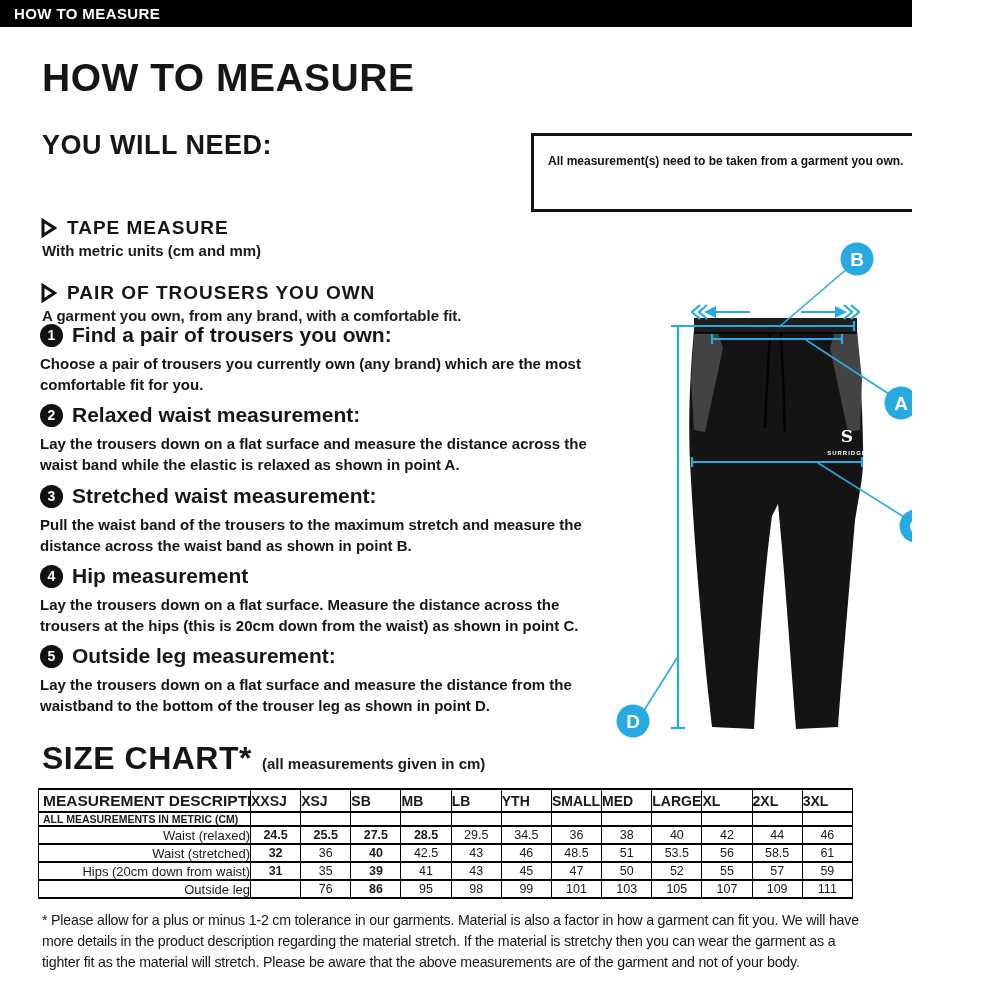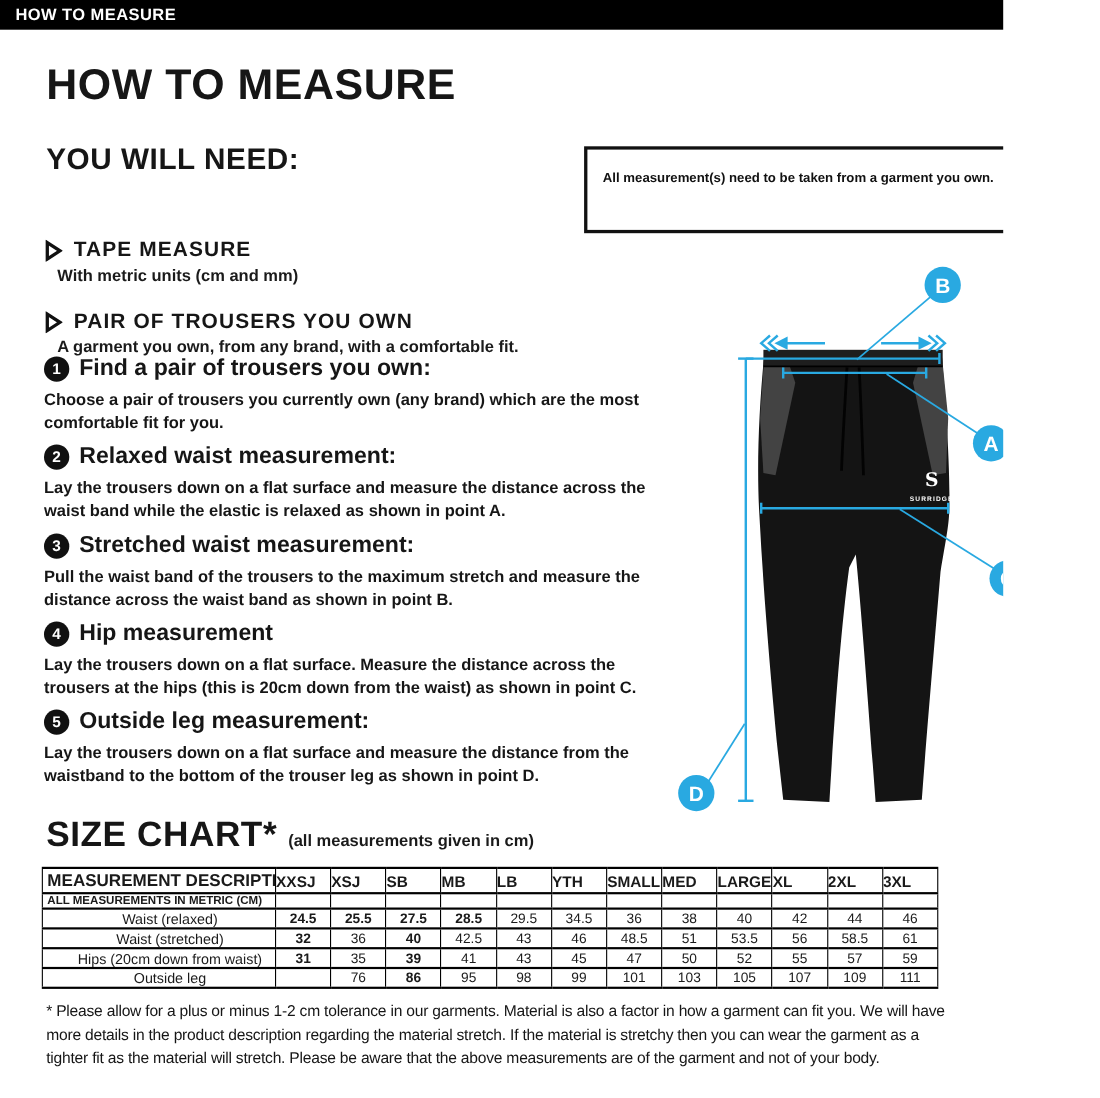--- a/index.html
+++ b/index.html
@@ -20,21 +20,21 @@
 
   .h1 { left:42px; top:56px; font-size:39px; font-weight:800; letter-spacing:.5px; color:#161616; }
   .h2 { left:42px; top:130px; font-size:27px; font-weight:800; letter-spacing:.5px; color:#161616; }
 
   .notebox { left:531px; top:133px; width:432px; height:79px; border:3px solid #111;
     padding:12px 14px; font-size:12px; font-weight:bold; line-height:26px; color:#111; }
 
   .need { left:40px; width:520px; }
   .need-head { display:flex; align-items:center; gap:10px;margin-top:31px; }
   .need-title { font-size:19px; font-weight:800; letter-spacing:1px; color:#161616; }
-  .need-desc { font-size:15px; font-weight:bold; margin-top:3px; margin-left:12px; }
+  .need-desc { font-size:15px; font-weight:bold; margin-top:3px; margin-left:2px; }
 
   .step { left:40px; width:562px; }
   .step-head { display:flex; align-items:center; gap:9px; }
   .badge { width:23px; height:23px; min-width:23px; border-radius:50%; background:#111;
     color:#fff; display:flex; align-items:center; justify-content:center;
     font-size:14px; font-weight:bold; }
   .step-title { font-size:21px; font-weight:800; color:#161616; }
   .step-desc { font-size:15px; font-weight:bold; line-height:20.5px; margin-top:7px; color:#161616; }
 
   .sc-head { left:42px; top:740px; display:flex; align-items:baseline; gap:10px;justify-content:center; }
@@ -42,21 +42,21 @@
   .sc-sub { font-size:15px; font-weight:bold; }
 
   table.size { position:absolute; left:38px; top:788px; width:815px;
     border-collapse:collapse; table-layout:fixed; }
   table.size th, table.size td { border:solid #000; border-width:2.4px 1.4px; overflow:hidden; white-space:nowrap; }
   table.size col.desc { width:212px; }
   table.size th { font-size:14px; font-weight:bold; height:23px; text-align:left; font-stretch:condensed; }
   table.size th.desc { font-size:15.5px; text-align:left; padding-left:4px; }
   table.size tr.metric td { height:14px; font-size:10.5px; font-weight:bold; text-align:left; padding-left:4px; }
   table.size tr.data td { height:18px; font-size:12.5px; text-align:center; font-weight:normal; }
-  table.size tr.data td.lbl { text-align:center; padding-left:20px; font-size:13px;margin-left:44px; }
+  table.size tr.data td.lbl { text-align:right; padding-left:20px; font-size:13px;margin-left:44px; }
   table.size tr.data td.bv { font-weight:bold; }
 
   .footnote { left:42px; top:910px; width:940px; font-size:14.2px; line-height:21px;
     letter-spacing:-.2px; color:#161616; }
 
   
   .figure { left:600px; top:230px; }
   .meas { stroke:var(--accent,#29a9e1); stroke-width:2.2; fill:none; }
   .meas-thin { stroke:var(--accent,#29a9e1); stroke-width:1.6; fill:none; }
   .callout-circle { fill:var(--accent,#29a9e1); }

